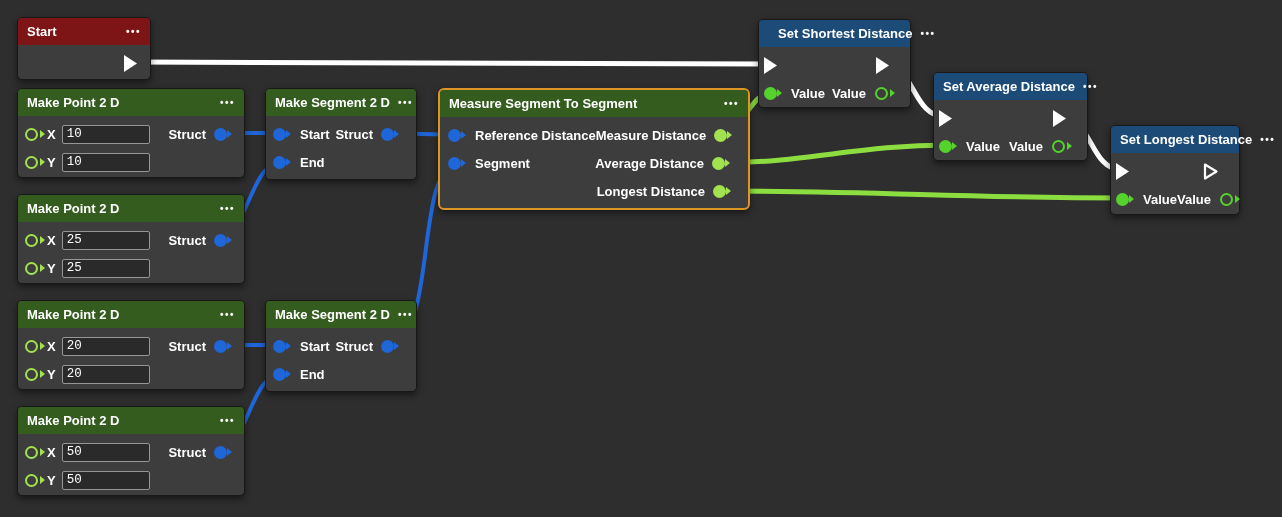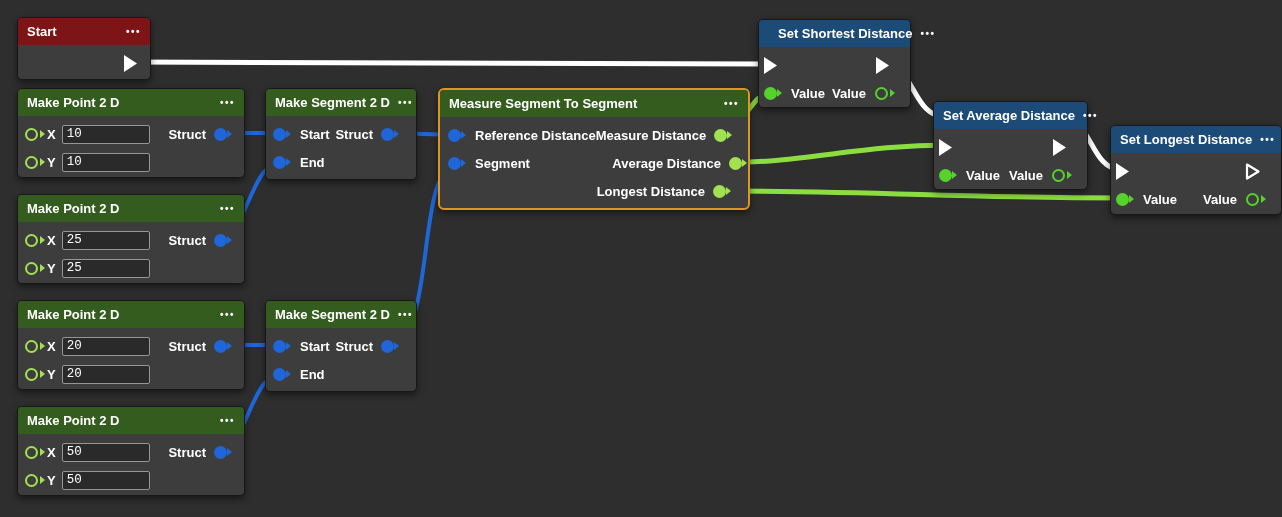--- a/index.html
+++ b/index.html
@@ -217,21 +217,21 @@
       <span>Measure Segment To Segment</span>
       <span class="dots">•••</span>
     </div>
     <div class="rows">
       <div class="row" style="padding:0 17px 0 8px;">
         <span class="pin filled c-blue"></span>
         <span style="margin-left:9px;">Reference Distance</span>
         <span style="margin-left:auto;margin-right:8px;">Measure Distance</span>
         <span class="pin filled c-lime"></span>
       </div>
-      <div class="row" style="padding:0 1px 0 8px;">
+      <div class="row" style="padding:0 18px 0 8px;">
         <span class="pin filled c-blue"></span>
         <span style="margin-left:9px;">Segment</span>
         <span style="margin-left:auto;margin-right:8px;">Average Distance</span>
         <span class="pin filled c-lime"></span>
       </div>
       <div class="row" style="padding:0 17px 0 8px;justify-content:flex-end;">
         <span style="margin-right:8px;">Longest Distance</span>
         <span class="pin filled c-lime"></span>
       </div>
     </div>
@@ -253,21 +253,21 @@
       </div>
       <div class="row" style="padding:0 17px 0 5px;">
         <span class="pin filled c-green"></span>
         <span style="margin-left:9px;">Value</span>
         <span style="margin-left:auto;margin-right:9px;">Value</span>
         <span class="pin ring c-green"></span>
       </div>
     </div>
   </div>
 
-  <div class="node" style="left:933px;top:72px;width:155px;height:89px;margin-top:29px;">
+  <div class="node" style="left:933px;top:72px;width:155px;height:89px;">
     <div class="hdr" style="background:var(--header_setter);">
       <span>Set Average Distance</span>
       <span class="dots">•••</span>
     </div>
     <div class="rows">
       <div class="row" style="padding:0 20px 0 4px;">
         <svg class="exec" width="15" height="19" viewBox="0 0 15 19">
             <polygon points="1,1 14,9.5 1,18" fill="var(--wire_exec)"></polygon>
           </svg>
         <svg class="exec" style="margin-left:auto;" width="15" height="19" viewBox="0 0 15 19">
@@ -276,21 +276,21 @@
       </div>
       <div class="row" style="padding:0 17px 0 5px;">
         <span class="pin filled c-green"></span>
         <span style="margin-left:9px;">Value</span>
         <span style="margin-left:auto;margin-right:9px;">Value</span>
         <span class="pin ring c-green"></span>
       </div>
     </div>
   </div>
 
-  <div class="node" style="left:1110px;top:125px;width:172px;height:90px;">
+  <div class="node" style="left:1110px;top:125px;width:130px;height:90px;">
     <div class="hdr" style="background:var(--header_setter);">
       <span>Set Longest Distance</span>
       <span class="dots">•••</span>
     </div>
     <div class="rows">
       <div class="row" style="padding:0 20px 0 4px;">
         <svg class="exec" width="15" height="19" viewBox="0 0 15 19">
             <polygon points="1,1 14,9.5 1,18" fill="var(--wire_exec)"></polygon>
           </svg>
         <svg class="exec" style="margin-left:auto;" width="16" height="19" viewBox="0 0 16 19">

